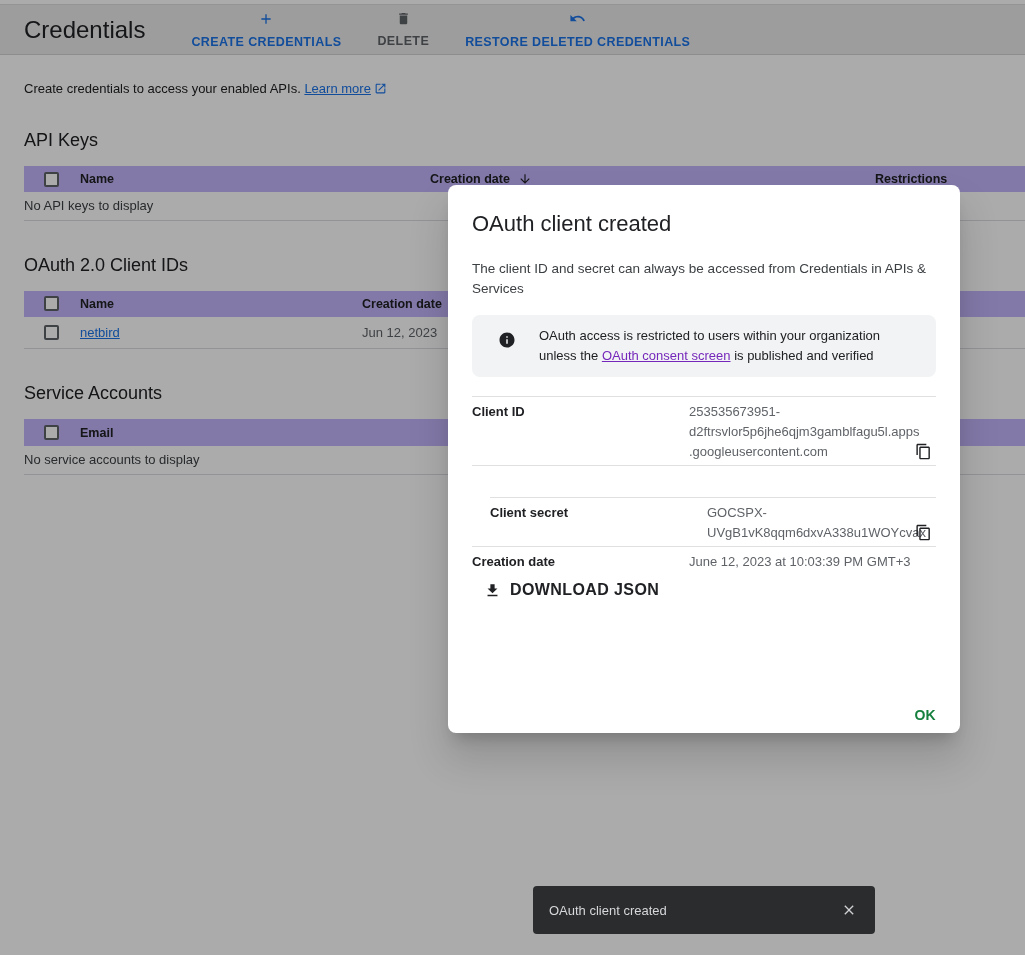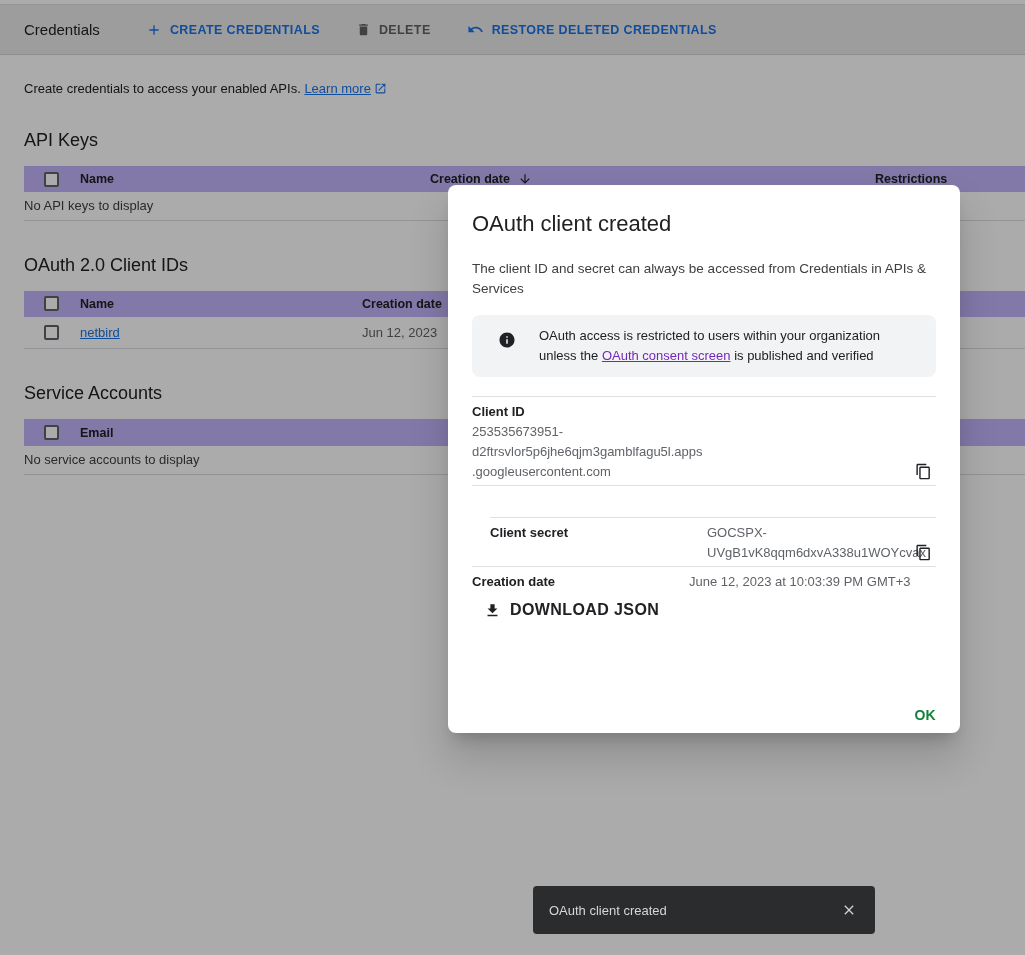--- a/index.html
+++ b/index.html
@@ -4,24 +4,24 @@
 <style>
   * { margin:0; padding:0; box-sizing:border-box; }
   html,body { width:1025px; height:955px; overflow:hidden; background:#fff;
     font-family:"Liberation Sans", sans-serif; color:#202124; }
   .page { position:absolute; inset:0; background:#fff; }
 
   
   .toolbar { margin-top:4px; height:51px; background:#ebebeb;
     border-top:1px solid #ddd; border-bottom:1px solid #d2d2d2;
     display:flex; align-items:center; padding-left:24px; }
-  .page-title { font-size:15px; font-weight:400; color:#202124; margin-right:46px; }
+  .page-title { font-size:24px; font-weight:400; color:#202124; margin-right:46px; }
   .tbtn { display:flex; align-items:center; gap:8px; font-size:12.5px; font-weight:bold;
     letter-spacing:.4px; cursor:pointer; background:none; border:none;
-    font-family:"Liberation Sans",sans-serif; }
+    font-family:"Liberation Sans",sans-serif;flex-direction:column; }
   .tbtn.blue { color:#1a73e8; }
   .tbtn.gray { color:#5f6368; }
   .tbtn + .tbtn { margin-left:36px; }
   .icon { display:inline-flex; flex:none; }
 
   
   .content { padding-left:24px; }
   .intro { margin-top:26px; font-size:13px; color:#202124; }
   .intro a { color:#1a73e8; text-decoration:underline; }
   .elink { vertical-align:-2px; margin-left:3px; }
@@ -51,21 +51,21 @@
   .dlg-title { font-size:22px; font-weight:400; color:#202124; margin-top:2px; }
   .dlg-desc { margin-top:22px; font-size:13.5px; line-height:20px; color:#3c4043; width:464px; }
   .banner { margin-top:16px; background:#f1f3f4; border-radius:8px; width:464px;
     padding:11px 16px 11px 26px; display:flex; align-items:flex-start; }
   .info-ic { flex:none; margin-top:5px; margin-right:23px; }
   .banner-text { font-size:13px; line-height:20px; color:#202124; max-width:382px; }
   .banner-text a { color:#7627bb; text-decoration:underline; }
 
   .kv { margin-top:19px; }
   .kv-row { border-top:1px solid #e0e0e0; display:flex; position:relative; padding:5px 0 3px 0; }
-  .kv-row.last { border-bottom:1px solid #e0e0e0;flex-direction:column; }
+  .kv-row.last { border-bottom:1px solid #e0e0e0; }
   .kv-gap { height:31px; }
   .kv-label { width:217px; flex:none; font-size:13px; font-weight:bold; color:#202124; line-height:20px; }
   .kv-value { width:234px; font-size:13px; color:#5f6368; line-height:20px; overflow-wrap:anywhere; }
   .copy-btn { position:absolute; right:4px; bottom:5px; cursor:pointer; background:none; border:none; padding:0; line-height:0; }
   .status-val { display:flex; align-items:center; gap:8px; font-size:13px; color:#5f6368; }
 
   .dl-btn { margin-top:6px; margin-left:12px; display:flex; align-items:center; gap:9px;
     font-size:16px; font-weight:bold; letter-spacing:.4px; color:#202124;
     background:none; border:none; cursor:pointer; font-family:"Liberation Sans",sans-serif; }
   .ok-btn { position:absolute; right:24px; bottom:10px; font-size:14px; font-weight:bold;

